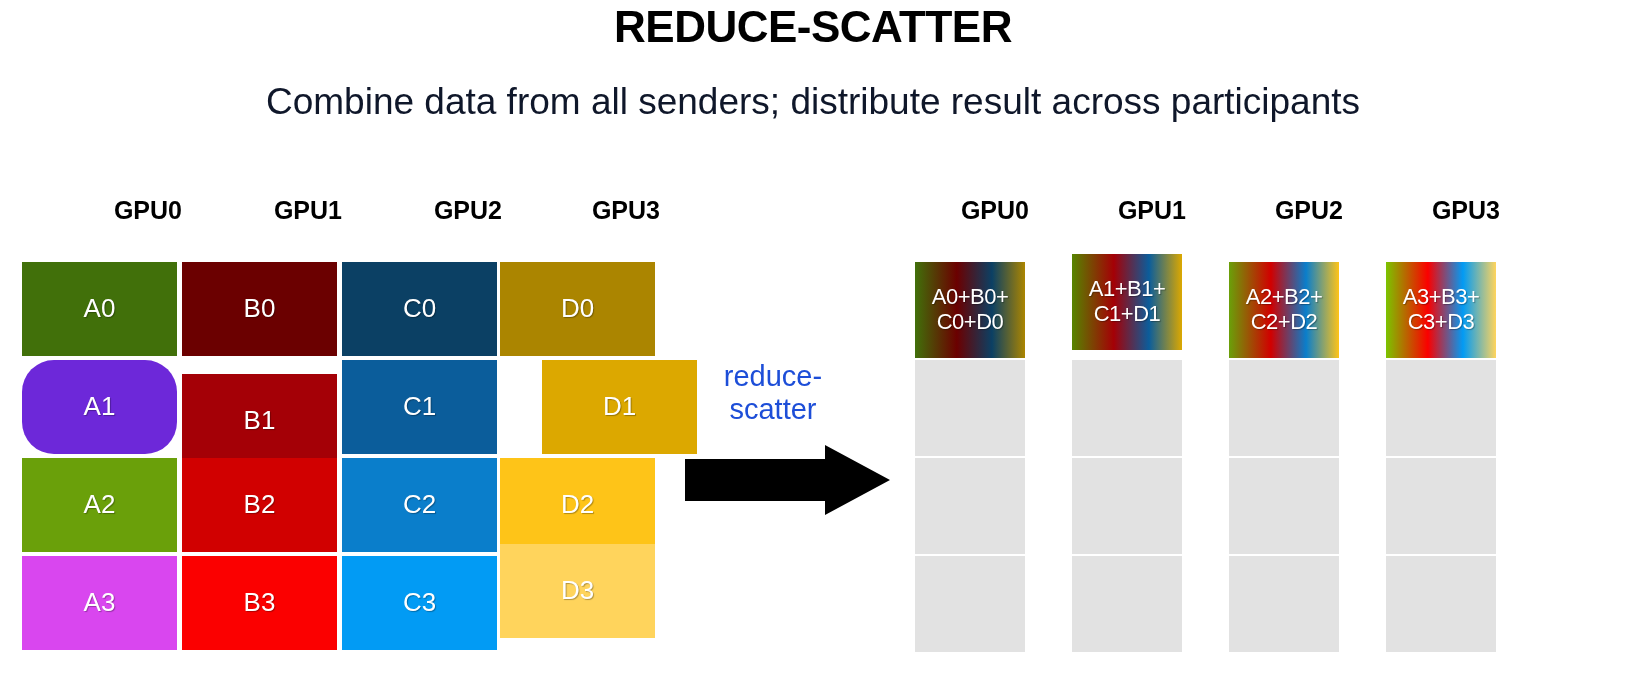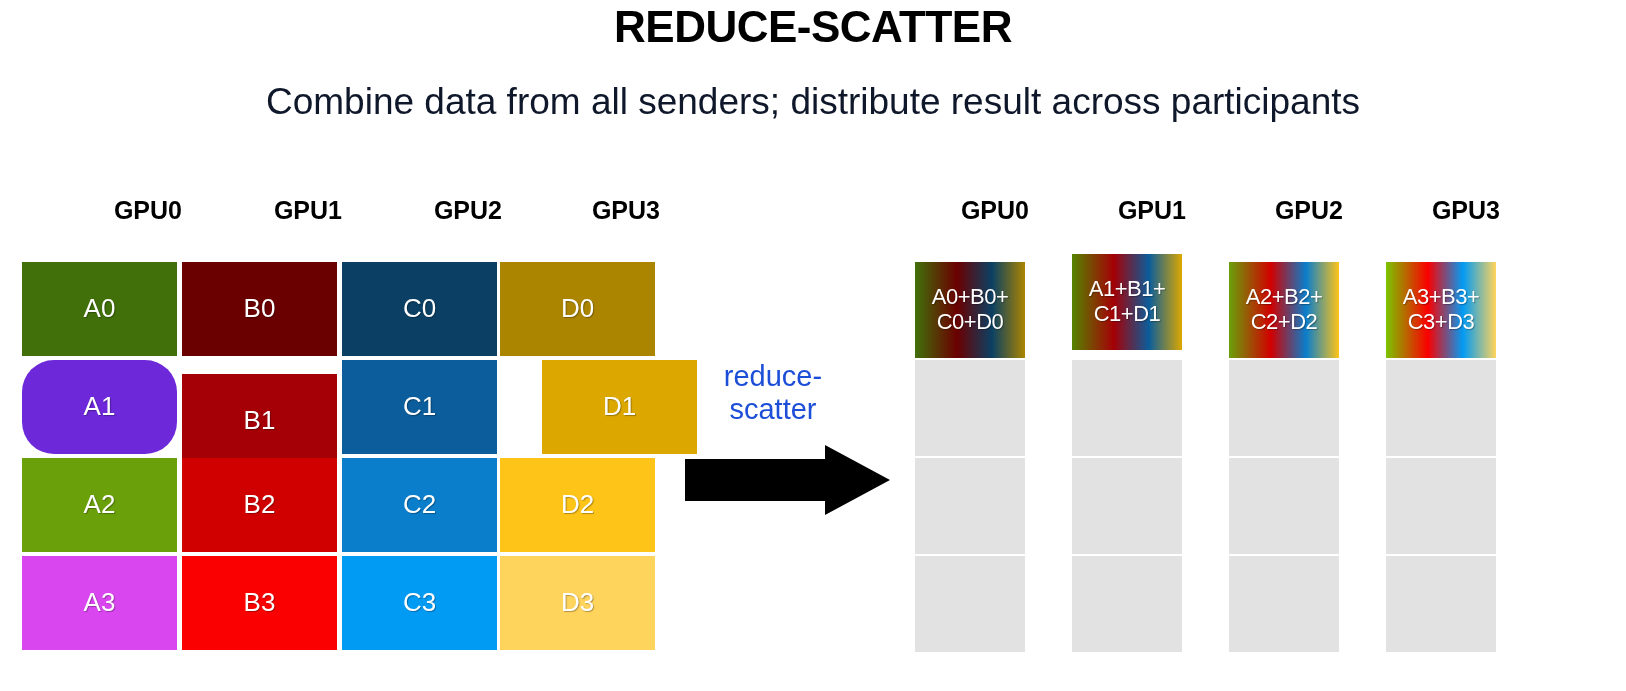--- a/index.html
+++ b/index.html
@@ -114,21 +114,21 @@
   <div class="cell lt-cell" style="left: 182px; top: 360px; background-color: rgb(251, 0, 0);">B3</div>
 
   <div class="cell lt-cell" style="left: 342px; top: 66px; background-color: rgb(11, 64, 100);">C0</div>
   <div class="cell lt-cell" style="left: 342px; top: 164px; background-color: rgb(11, 93, 155);">C1</div>
   <div class="cell lt-cell" style="left: 342px; top: 262px; background-color: rgb(10, 126, 203);">C2</div>
   <div class="cell lt-cell" style="left: 342px; top: 360px; background-color: rgb(2, 155, 244);">C3</div>
 
   <div class="cell lt-cell" style="left: 500px; top: 66px; background-color: rgb(171, 133, 0);">D0</div>
   <div class="cell lt-cell" style="left: 500px; top: 164px; background-color: rgb(220, 168, 0); margin-left: 42px;">D1</div>
   <div class="cell lt-cell" style="left: 500px; top: 262px; background-color: rgb(254, 196, 24);">D2</div>
-  <div class="cell lt-cell" style="left: 500px; top: 360px; background-color: rgb(255, 212, 92);">D3</div>
+  <div class="cell lt-cell" style="left: 500px; top: 348px; background-color: rgb(255, 212, 92);">D3</div>
 </div>
 
 <div id="arrow-group">
   <div id="arrow-label">
     <span>reduce-</span><br>
     <span>scatter</span>
   </div>
   <svg id="arrow-svg" width="205" height="70" viewBox="0 0 205 70">
     <polygon points="0,14 140,14 140,0 205,35 140,70 140,56 0,56" fill="#000000"></polygon>
   </svg>

